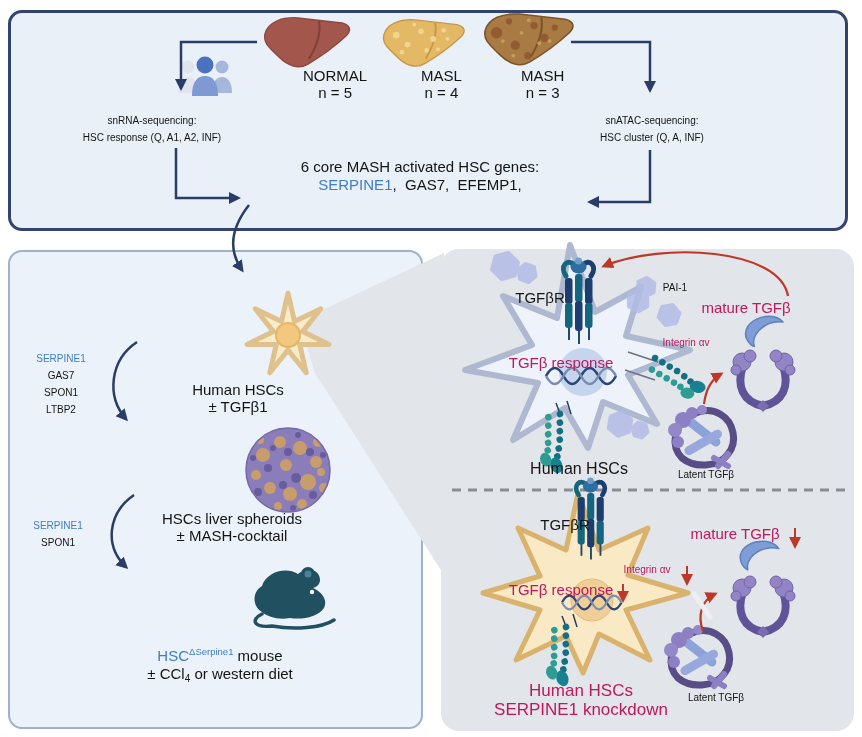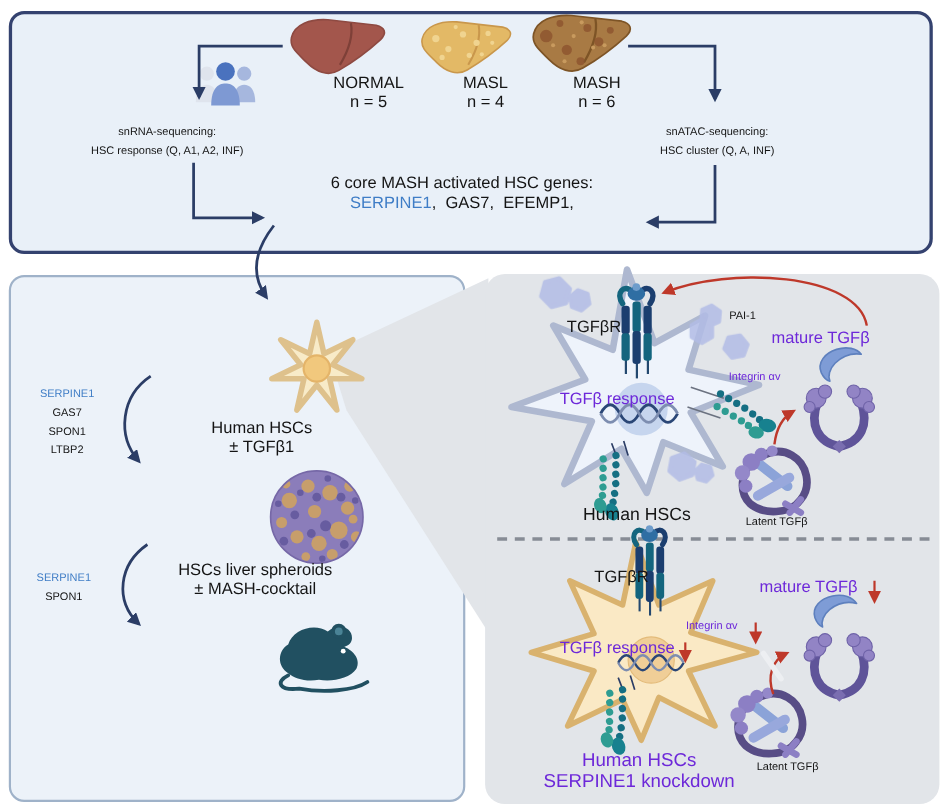--- a/index.html
+++ b/index.html
@@ -8,21 +8,21 @@
   .panel{position:absolute;box-sizing:border-box;}
   #topPanel{left:8px;top:10px;width:840px;height:221px;background:#E9F0F8;
             border:3px solid #34426F;border-radius:14px;}
   #leftPanel{left:8px;top:250px;width:415px;height:479px;background:#ECF2F9;
              border:2px solid #9FB2C9;border-radius:14px;}
   #art{position:absolute;left:0;top:0;}
   .t{position:absolute;white-space:nowrap;color:#141414;line-height:1.2;}
   .c{transform:translateX(-50%);text-align:center;}
   .s14{font-size:10px;} .s15{font-size:15px;text-align:center;} .s16{font-size:16px;} .s17{font-size:17px;}
   .lh17{line-height:17px;} .lh18{line-height:18px;} .lh19{line-height:19px;}
-  .red{color:#6d28d9;} .blue{color:#3F7DC6;} .i{} .pre{white-space:pre;}
+  .red{color:#be185d;} .blue{color:#3F7DC6;} .i{} .pre{white-space:pre;}
   sup.g{font-size:9.5px;vertical-align:6px;} sub.g{font-size:10px;vertical-align:-3px;}
 </style>
 </head>
 <body>
 
 <div id="canvas">
 
   <div id="topPanel" class="panel"></div>
   <div id="leftPanel" class="panel"></div>
 
@@ -284,21 +284,21 @@
   <div class="t s15 lh17" style="left:303px;top:67px">
     <div>NORMAL</div>
     <div>n = 5</div>
   </div>
   <div class="t s15 lh17" style="left:421px;top:67px">
     <div>MASL</div>
     <div>n = 4</div>
   </div>
   <div class="t s15 lh17" style="left:521px;top:67px">
     <div>MASH</div>
-    <div>n = 6</div>
+    <div>n = 3</div>
   </div>
 
   <div class="t c s15" style="left:420px;top:158px">6 core MASH activated HSC genes:</div>
   <div class="t c s15" style="left:420px;top:176px">
     <span class="i blue">SERPINE1</span><span class="pre">,  </span><span class="i">GAS7</span><span class="pre">,  </span><span class="i">EFEMP1</span><span class="pre">,</span>
   </div>
 
   <div class="t c s14 lh17 i" style="left:61px;top:350px">
     <div class="blue">SERPINE1</div>
     <div>GAS7</div>
@@ -314,20 +314,28 @@
   <div class="t c s15 lh17" style="left:232px;top:510px">
     <div>HSCs liver spheroids</div>
     <div>± MASH-cocktail</div>
   </div>
 
   <div class="t c s14 lh17 i" style="left:58px;top:517px">
     <div class="blue">SERPINE1</div>
     <div>SPON1</div>
   </div>
 
+  <div class="t c s15 lh18" style="left:220px;top:643px">
+    <div>
+      <span class="blue">HSC</span><sup class="g blue i">ΔSerpine1</sup><span> mouse</span>
+    </div>
+    <div>
+      <span>± CCl</span><sub class="g">4</sub><span> or western diet</span>
+    </div>
+  </div>
 
   <div class="t c s15" style="left:540px;top:289px">TGFβR</div>
   <div class="t c s14" style="left:675px;top:282px">PAI-1</div>
   <div class="t c s15 red" style="left:746px;top:299px">mature TGFβ</div>
   <div class="t c s15 red" style="left:561px;top:354px">TGFβ response</div>
   <div class="t c s14 red" style="left:686px;top:337px">Integrin αv</div>
   <div class="t c s16" style="left:579px;top:459px">Human HSCs</div>
   <div class="t c s14" style="left:706px;top:469px">Latent TGFβ</div>
 
   <div class="t c s15" style="left:565px;top:516px">TGFβR</div>

